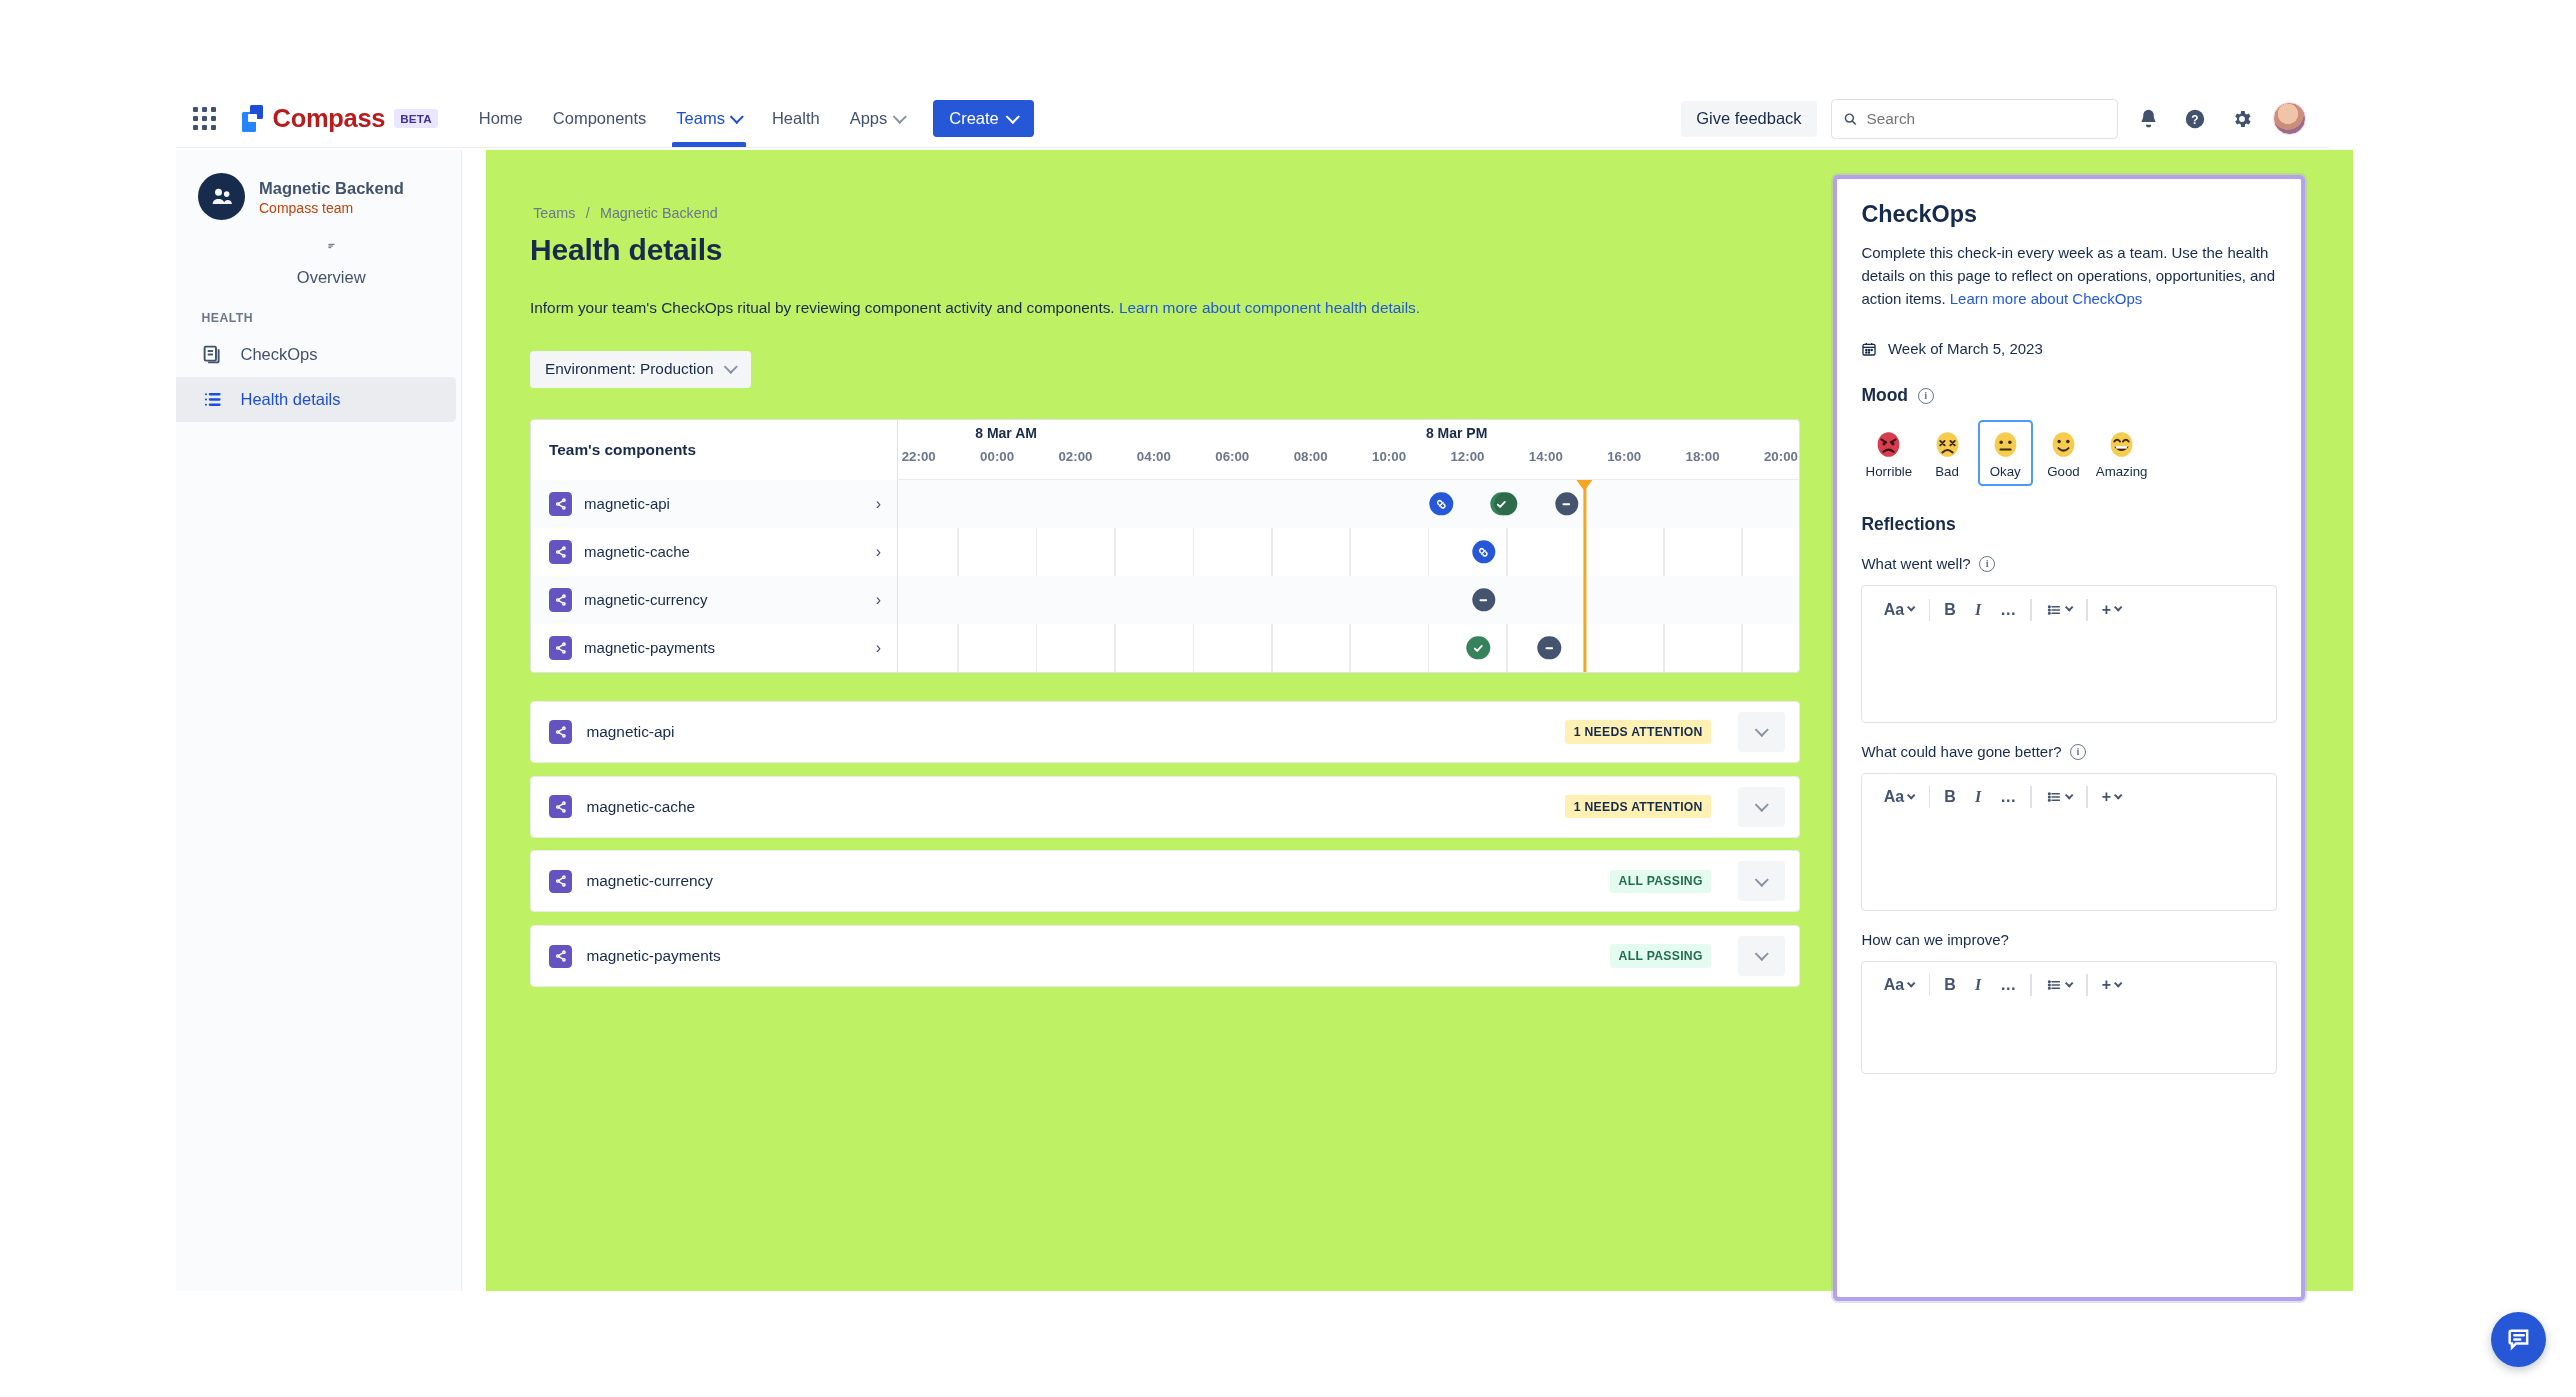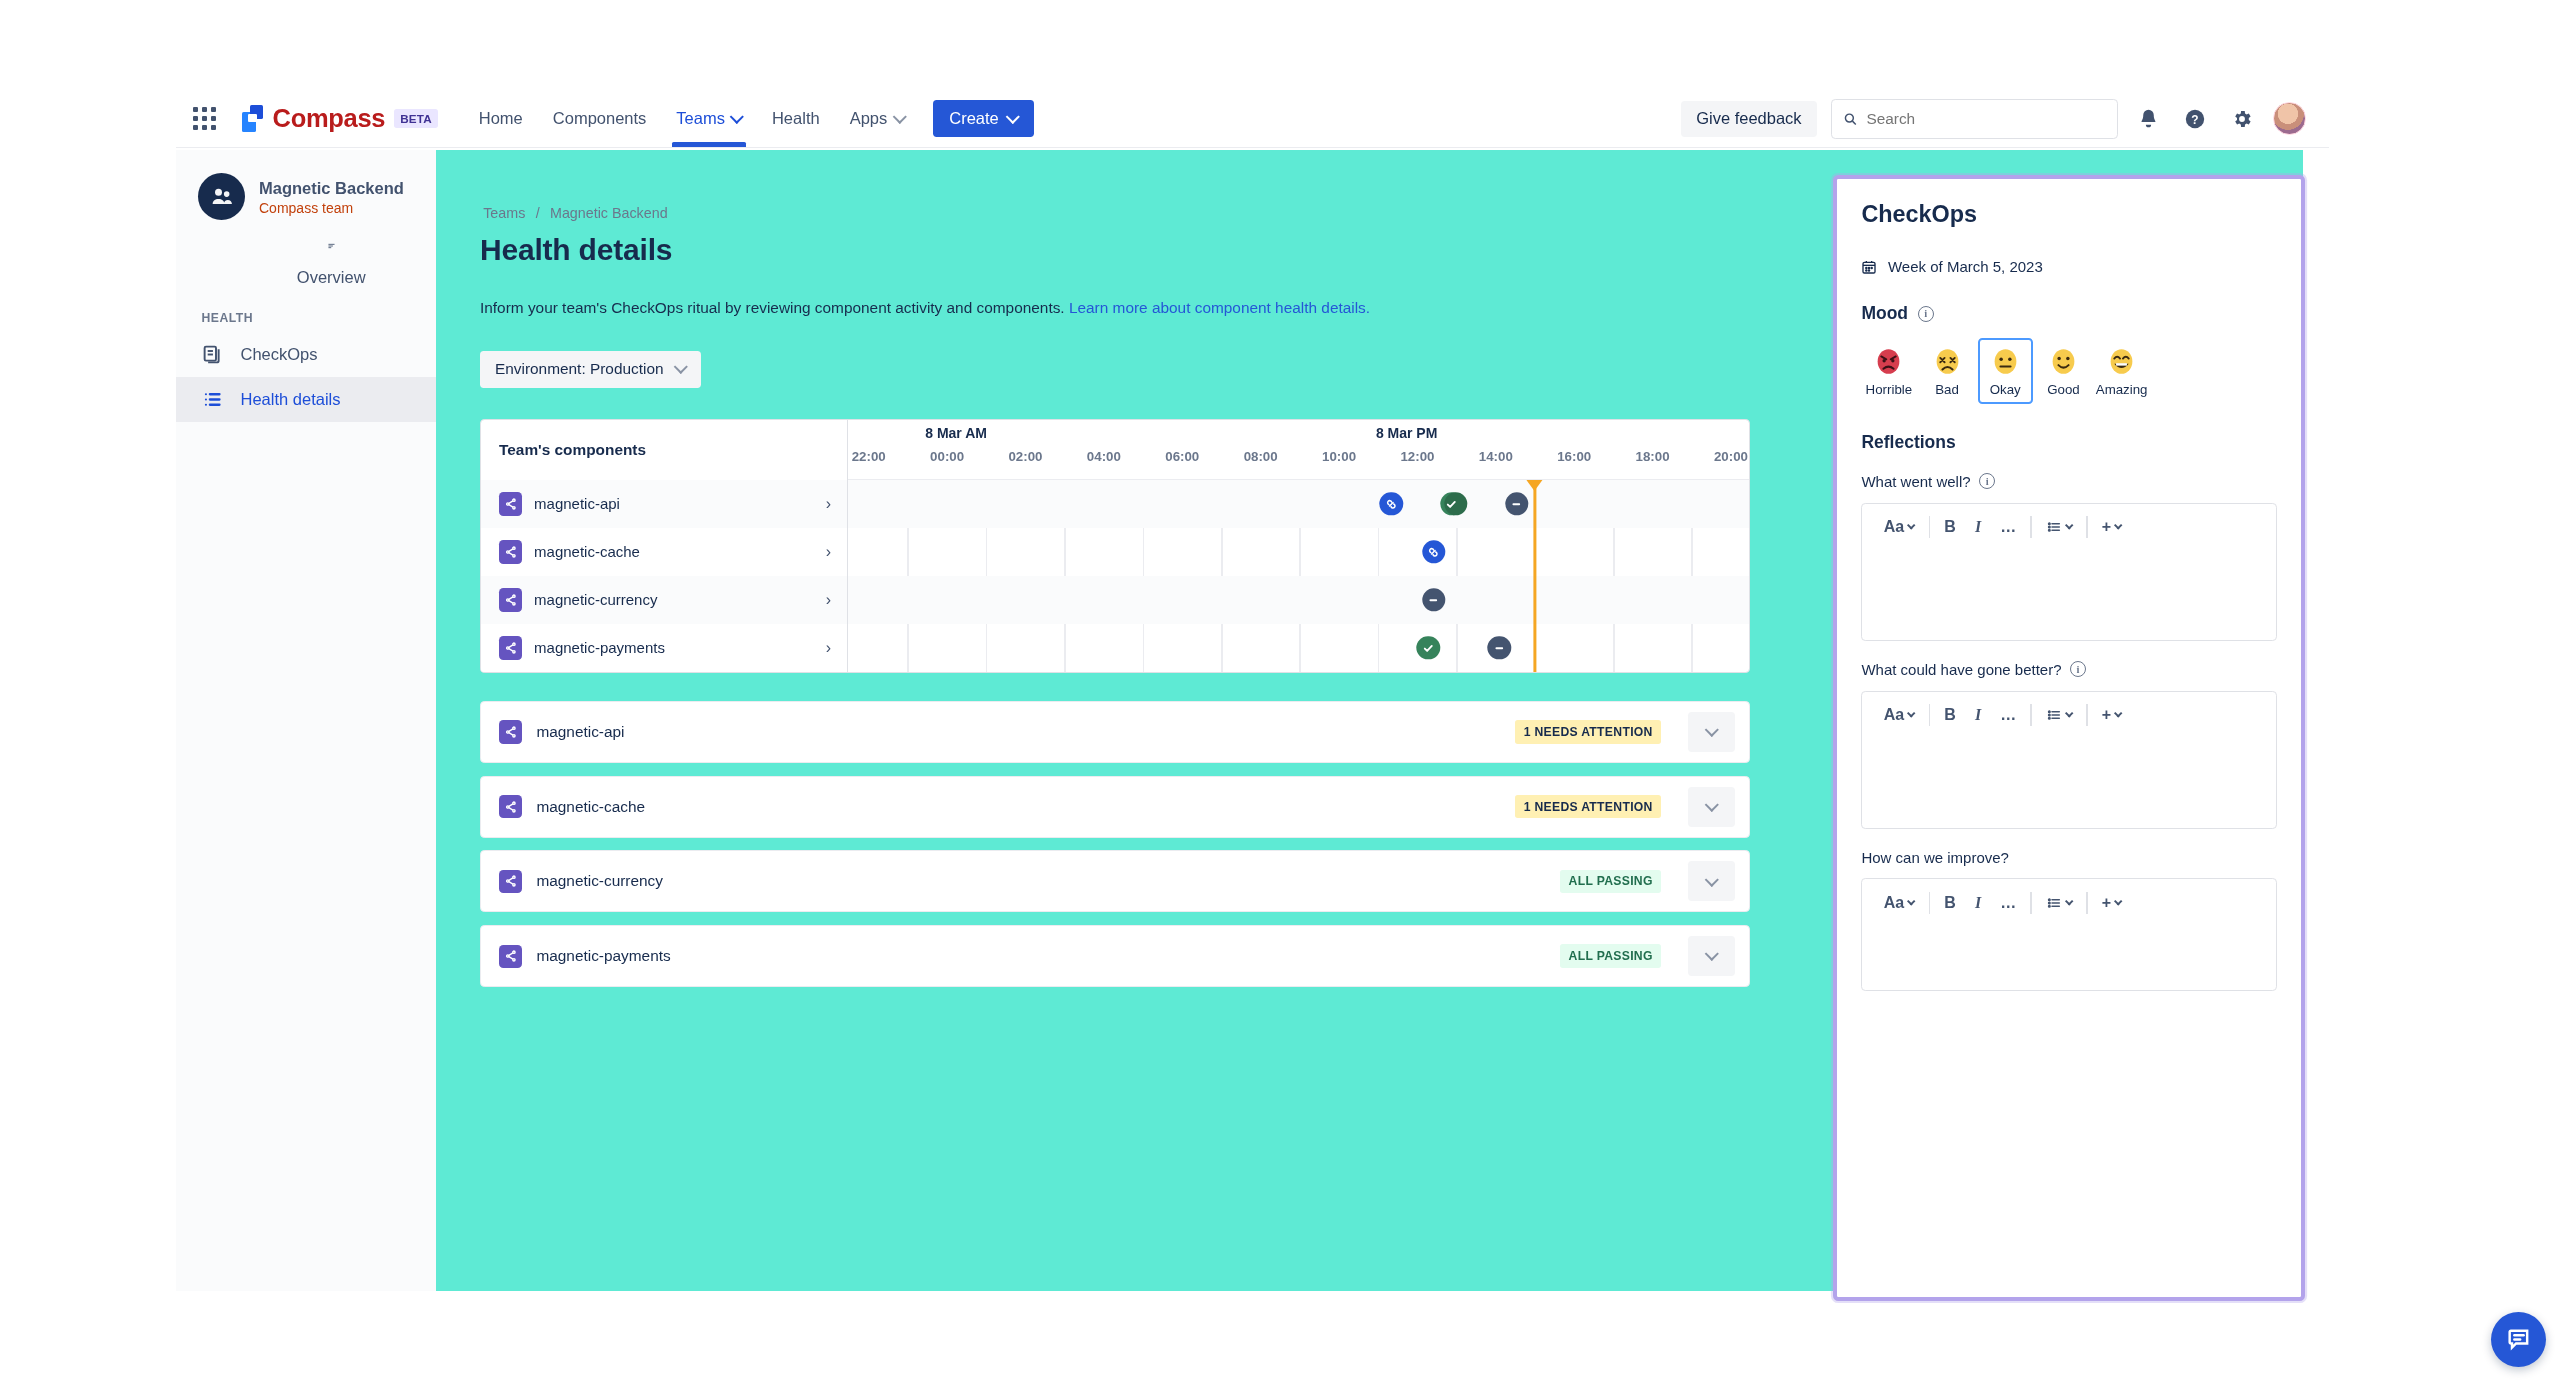--- a/index.html
+++ b/index.html
@@ -67,22 +67,22 @@
   .team-sub { font-size: 14px; color:#c2410c; margin-top:2.1px; }
   .side-item { display:flex; align-items:center; gap: 18px; height: 45px; padding-left: 25.5px;
                font-size: 16.5px; color:#42526E; cursor:pointer; }
   .side-item.active { background:#EBECF0; color:#1d4ed8; border-radius: 0 4.3px 4.3px 0; margin-right: 5.3px; }
   .side-item.active svg { color:#1d4ed8; }
   .side-sec { font-size: 12.2px; font-weight: 700; color:#6B778C; letter-spacing: 0.5px;
               padding-left: 25.5px; margin-top: 23.4px; margin-bottom: 7.4px; }
   .mt-ov { margin-top: 22px; flex-direction: column; }
 
   
-  .main { position:absolute; left: 436px; top: 150px; width: 1867px; height: 1141px;
-          background:#5eead4; padding: 55px 0 0 44px; }
+  .main { position:absolute; left: 486px; top: 150px; width: 1867px; height: 1141px;
+          background:#bef264; padding: 55px 0 0 44px; }
   .crumbs { font-size: 14.3px; color:#6B778C; }
   .crumbs span { margin: 0 3.2px; }
   .title { font-size: 30px; font-weight: 700; color:#172B4D; margin-top: 11.7px; letter-spacing:-0.2px; }
   .intro { font-size: 15.4px; color:#172B4D; margin-top: 32px; }
   .lnk { color:#2557d6; cursor:pointer; }
 
   .envbtn { display:inline-flex; align-items:center; gap:12.8px; background:#F4F5F7; color:#172B4D;
             font-size:15.4px; padding: 9.6px 15px; border-radius: 3.7px; margin-top: 34px;
             border:none; font-family:inherit; cursor:pointer; }
 
@@ -530,20 +530,24 @@
         <span class="ls-chevbtn">
             <span class="chev"></span>
           </span>
       </div>
     </div>
   </div>
 
   <div class="panel">
     <div class="panel-inner">
       <div class="p-title">CheckOps</div>
+      <div class="p-desc">
+        <span>Complete this check-in every week as a team. Use the health details on this page to reflect on operations, opportunities, and action items.</span>
+        <span class="lnk">Learn more about CheckOps</span>
+      </div>
 
       <div class="p-week">
         <svg width="16" height="16" viewBox="0 0 24 24" fill="none" stroke="#172B4D" stroke-width="2">
           <rect x="3" y="5" width="18" height="16" rx="2"></rect>
             <line x1="3" y1="9.5" x2="21" y2="9.5"></line>
           <line x1="8" y1="3" x2="8" y2="6"></line>
             <line x1="16" y1="3" x2="16" y2="6"></line>
           <circle cx="8" cy="13.5" r="0.9" fill="#172B4D"></circle>
             <circle cx="12" cy="13.5" r="0.9" fill="#172B4D"></circle>
           <circle cx="16" cy="13.5" r="0.9" fill="#172B4D"></circle>

